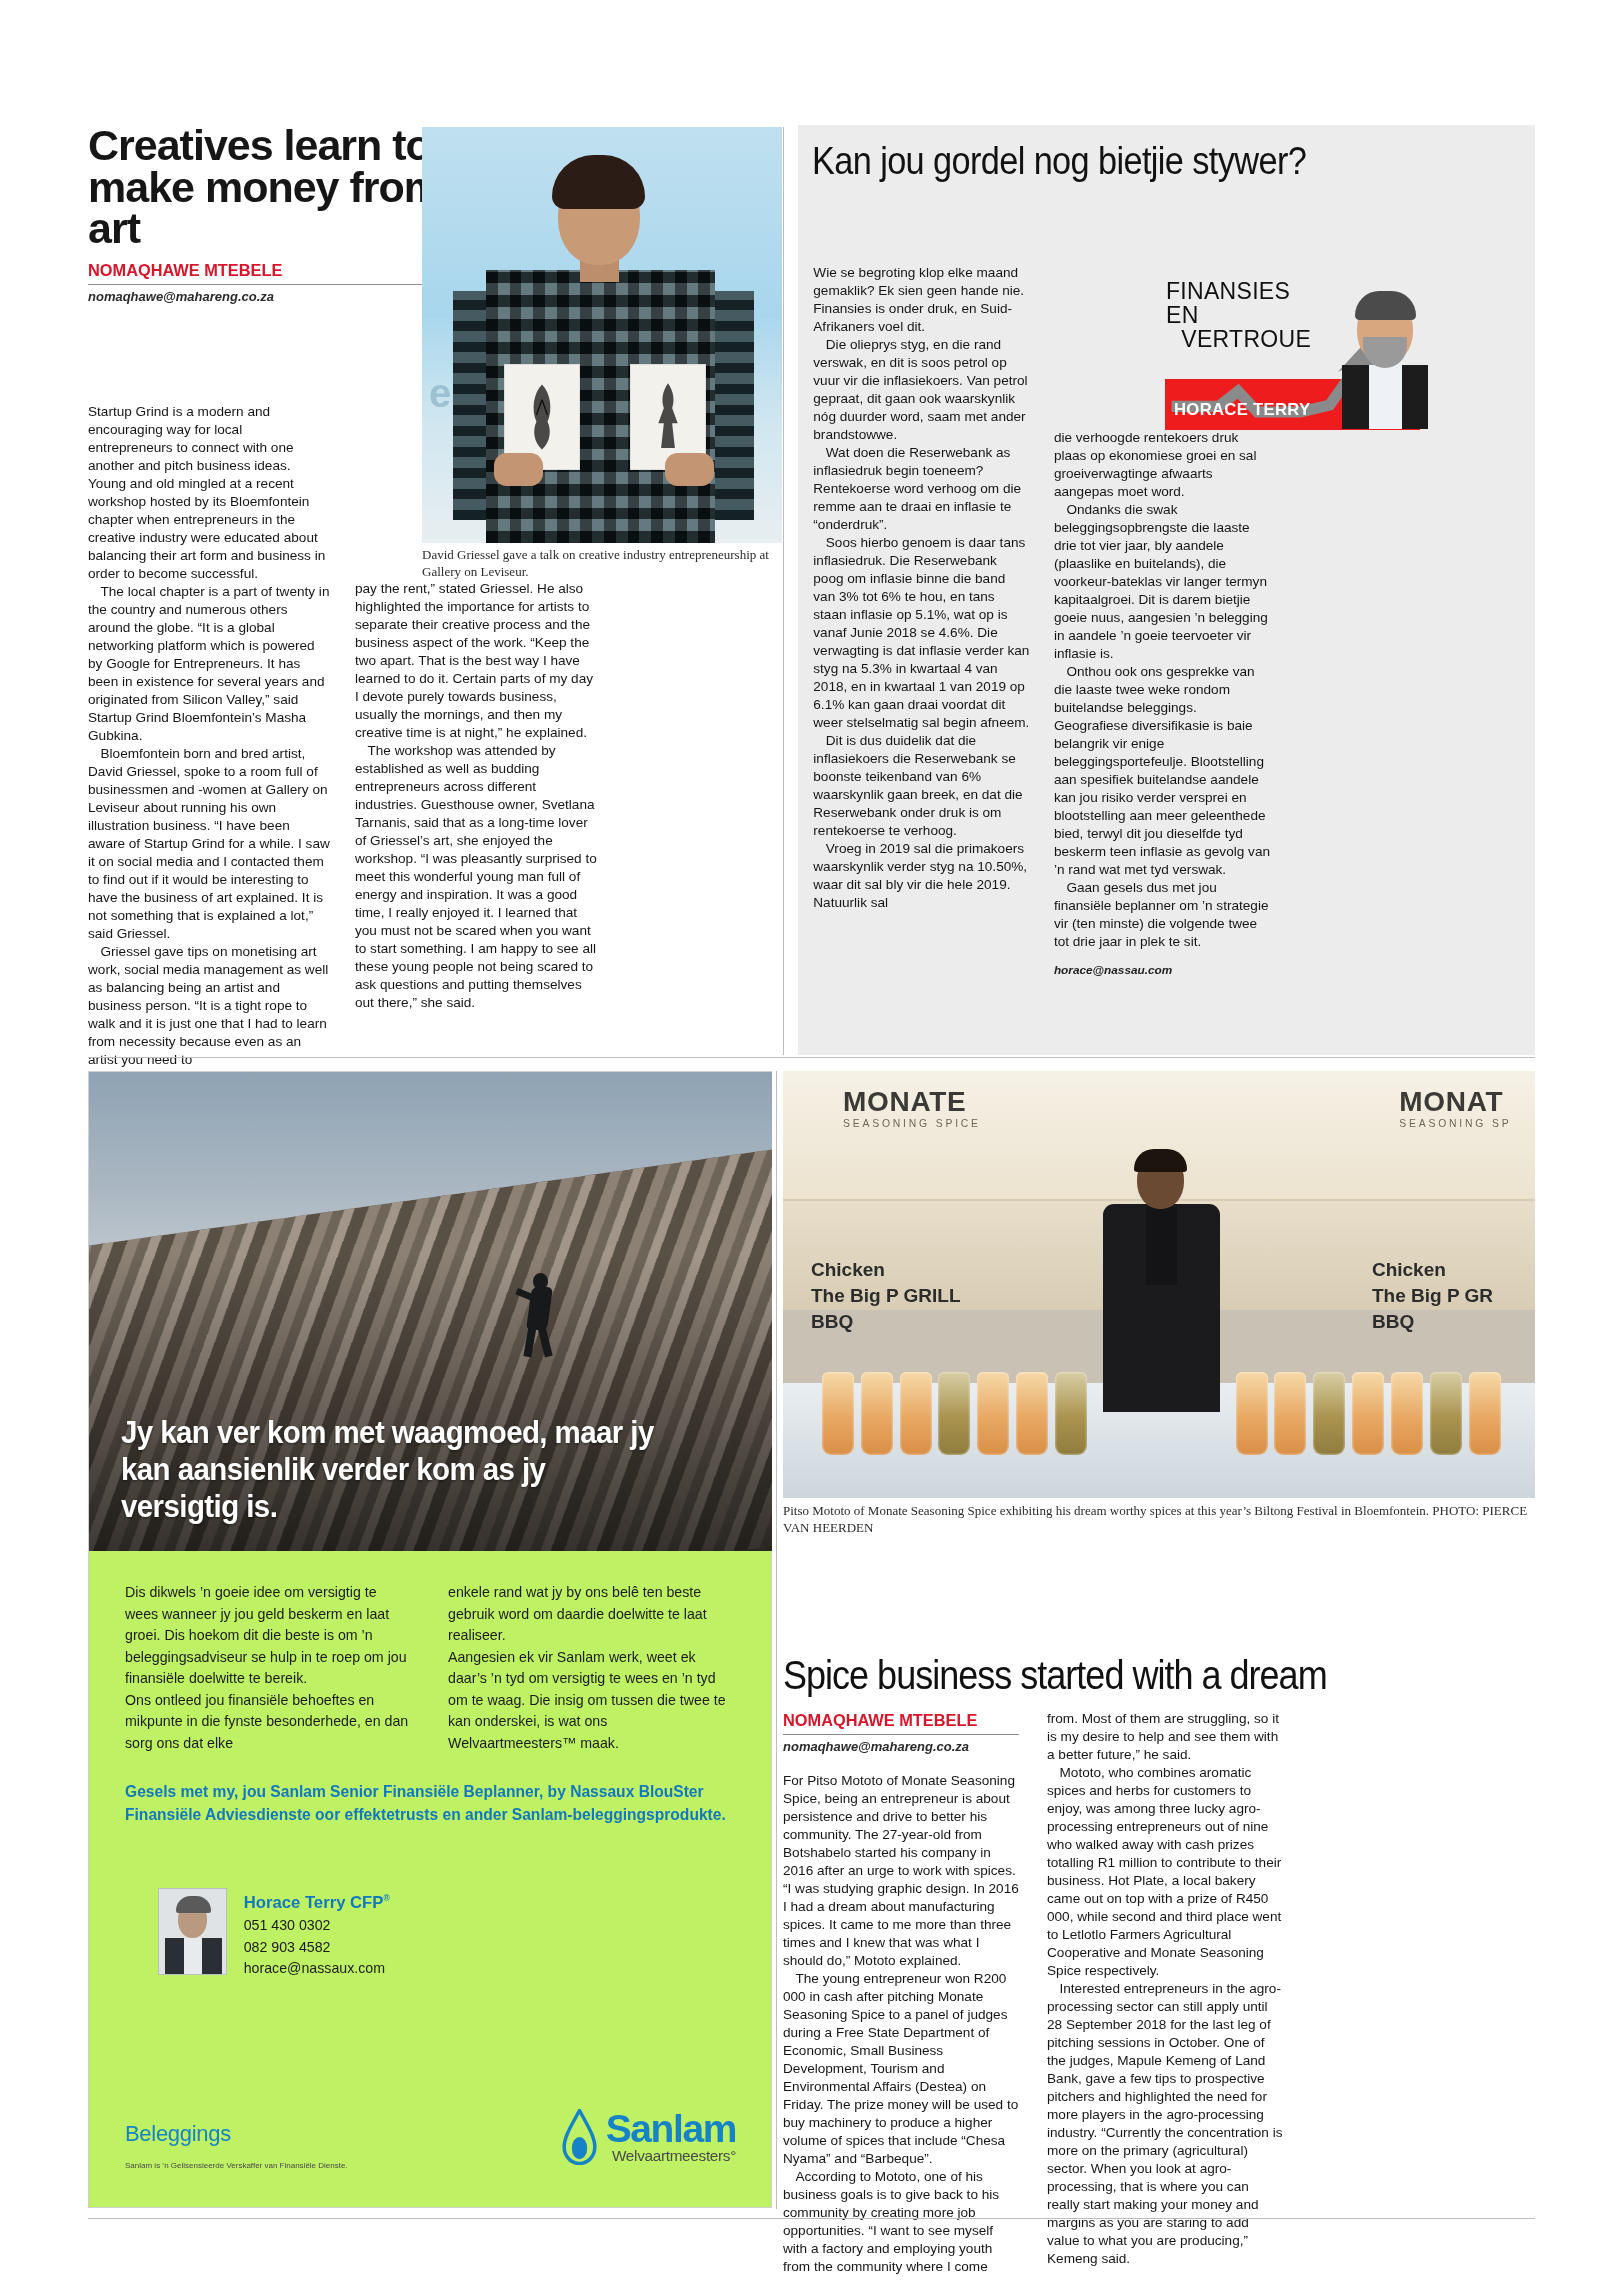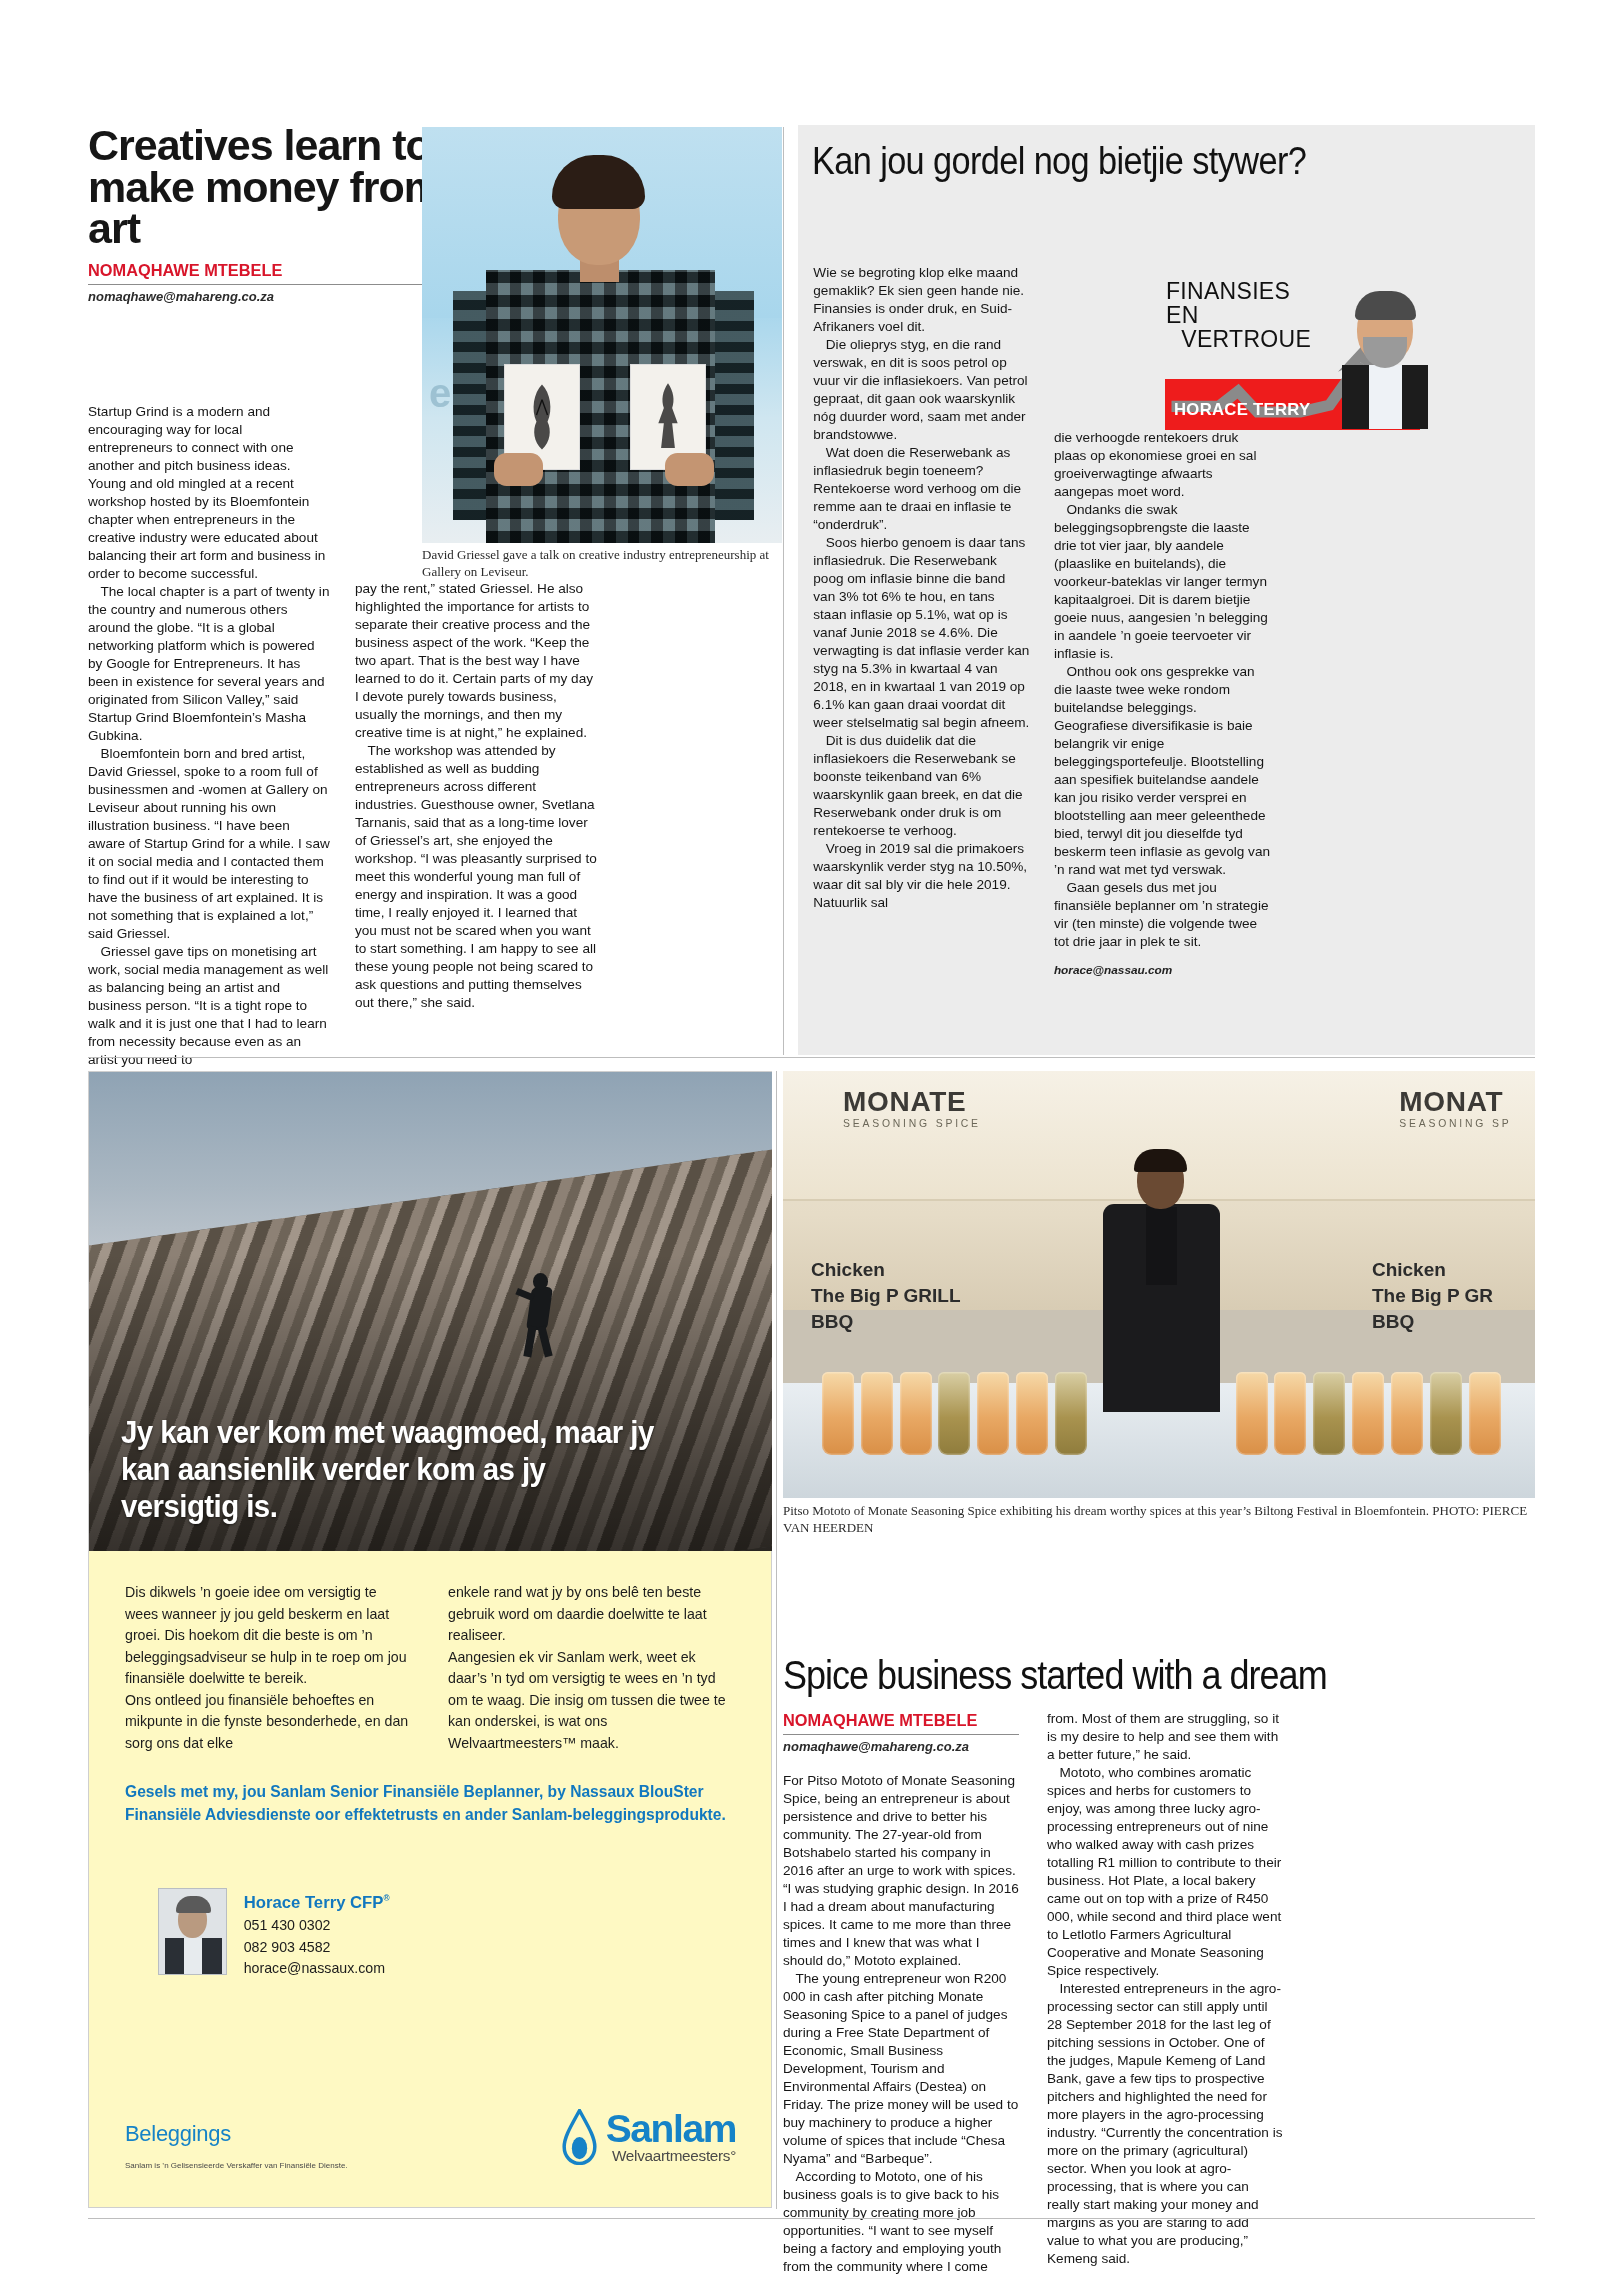--- a/index.html
+++ b/index.html
@@ -69,21 +69,21 @@
   .fin-name{position:absolute;left:22px;top:124px;font-family:"Liberation Sans",sans-serif;font-weight:700;font-size:16.7px;color:#fff;letter-spacing:0.3px;}
   .fin-arrow{position:absolute;left:0;top:0;width:279px;height:154px;pointer-events:none;}
   .fin-face{position:absolute;left:186px;top:14px;width:93px;height:139px;overflow:hidden;}
   .ff-head{position:absolute;left:19.4px;top:7px;width:56px;height:67px;border-radius:48%;background:#d9a77f;}
   .ff-hair{position:absolute;left:16.7px;top:1.4px;width:61px;height:29px;border-radius:30.5px 30.5px 5.6px 5.6px;background:#4b4b4b;}
   .ff-beard{position:absolute;left:25px;top:47px;width:44px;height:30.5px;border-radius:0 0 22px 22px;background:#9a9a9a;}
   .ff-body{position:absolute;left:4.2px;top:75px;width:86px;height:67px;background:#1c1c1c;}
   .ff-shirt{position:absolute;left:30.5px;top:75px;width:33px;height:67px;background:#eef2f6;}
 
   
-  .ad{position:absolute;left:88px;top:1071px;width:684px;height:1137px;background:#fef9c3;border:0.7px solid #cfcfcf;box-sizing:border-box;}
+  .ad{position:absolute;left:88px;top:1071px;width:684px;height:1137px;background:#bef264;border:0.7px solid #cfcfcf;box-sizing:border-box;}
   .ad-photo{position:absolute;left:0;top:0;width:683px;height:479px;overflow:hidden;background:#6b6257;}
   .mt-sky{position:absolute;left:0;top:0;width:100%;height:44%;background:linear-gradient(180deg,#8fa3b4 0%,#aab7c2 55%,#c6ccd2 100%);}
   .mt-rock{position:absolute;left:-5%;top:26%;width:115%;height:82%;background:
      repeating-linear-gradient(118deg,#8d8175 0 11px,#6e6458 11px 21px,#a2968a 21px 30.5px,#595045 30.5px 43px),
      repeating-linear-gradient(34deg,rgba(0,0,0,.22) 0 15.3px,rgba(255,255,255,.12) 15.3px 32px);
      transform:rotate(-8deg);}
   .mt-shade{position:absolute;left:0;bottom:0;width:100%;height:62%;background:linear-gradient(180deg,rgba(0,0,0,0) 0%,rgba(0,0,0,.45) 70%,rgba(0,0,0,.62) 100%);}
   .mt-person{position:absolute;left:430px;top:200px;width:40px;height:85px;}
   .mp-body{position:absolute;left:9.7px;top:15.3px;width:21px;height:43px;background:#17191b;border-radius:5.6px;transform:skewX(-8deg);}
   .mp-head{position:absolute;left:14px;top:1.4px;width:15.3px;height:16.7px;border-radius:50%;background:#17191b;}
@@ -342,21 +342,21 @@
   <div class="sp-art">
     <div class="sp-head">Spice business started with a dream</div>
     <div class="sp-cols">
       <div class="sp-c">
         <div class="byline">NOMAQHAWE MTEBELE</div>
         <div class="byline-rule"></div>
         <div class="byline-mail" style="margin-bottom:18px;">nomaqhawe@mahareng.co.za</div>
         <div class="body-col">
           <p>For Pitso Mototo of Monate Seasoning Spice, being an entrepreneur is about persistence and drive to better his community. The 27-year-old from Botshabelo started his company in 2016 after an urge to work with spices. “I was studying graphic design. In 2016 I had a dream about manufacturing spices. It came to me more than three times and I knew that was what I should do,” Mototo explained.</p>
           <p>The young entrepreneur won R200 000 in cash after pitching Monate Seasoning Spice to a panel of judges during a Free State Department of Economic, Small Business Development, Tourism and Environmental Affairs (Destea) on Friday. The prize money will be used to buy machinery to produce a higher volume of spices that include “Chesa Nyama” and “Barbeque”.</p>
-          <p>According to Mototo, one of his business goals is to give back to his community by creating more job opportunities. “I want to see myself being a factory and employing youth from the community where I come</p>
+          <p>According to Mototo, one of his business goals is to give back to his community by creating more job opportunities. “I want to see myself with a factory and employing youth from the community where I come</p>
         </div>
       </div>
       <div class="sp-c">
         <div class="body-col">
           <p>from. Most of them are struggling, so it is my desire to help and see them with a better future,” he said.</p>
           <p>Mototo, who combines aromatic spices and herbs for customers to enjoy, was among three lucky agro-processing entrepreneurs out of nine who walked away with cash prizes totalling R1 million to contribute to their business. Hot Plate, a local bakery came out on top with a prize of R450 000, while second and third place went to Letlotlo Farmers Agricultural Cooperative and Monate Seasoning Spice respectively.</p>
           <p>Interested entrepreneurs in the agro-processing sector can still apply until 28 September 2018 for the last leg of pitching sessions in October. One of the judges, Mapule Kemeng of Land Bank, gave a few tips to prospective pitchers and highlighted the need for more players in the agro-processing industry. “Currently the concentration is more on the primary (agricultural) sector. When you look at agro-processing, that is where you can really start making your money and margins as you are staring to add value to what you are producing,” Kemeng said.</p>
         </div>
       </div>
     </div>

